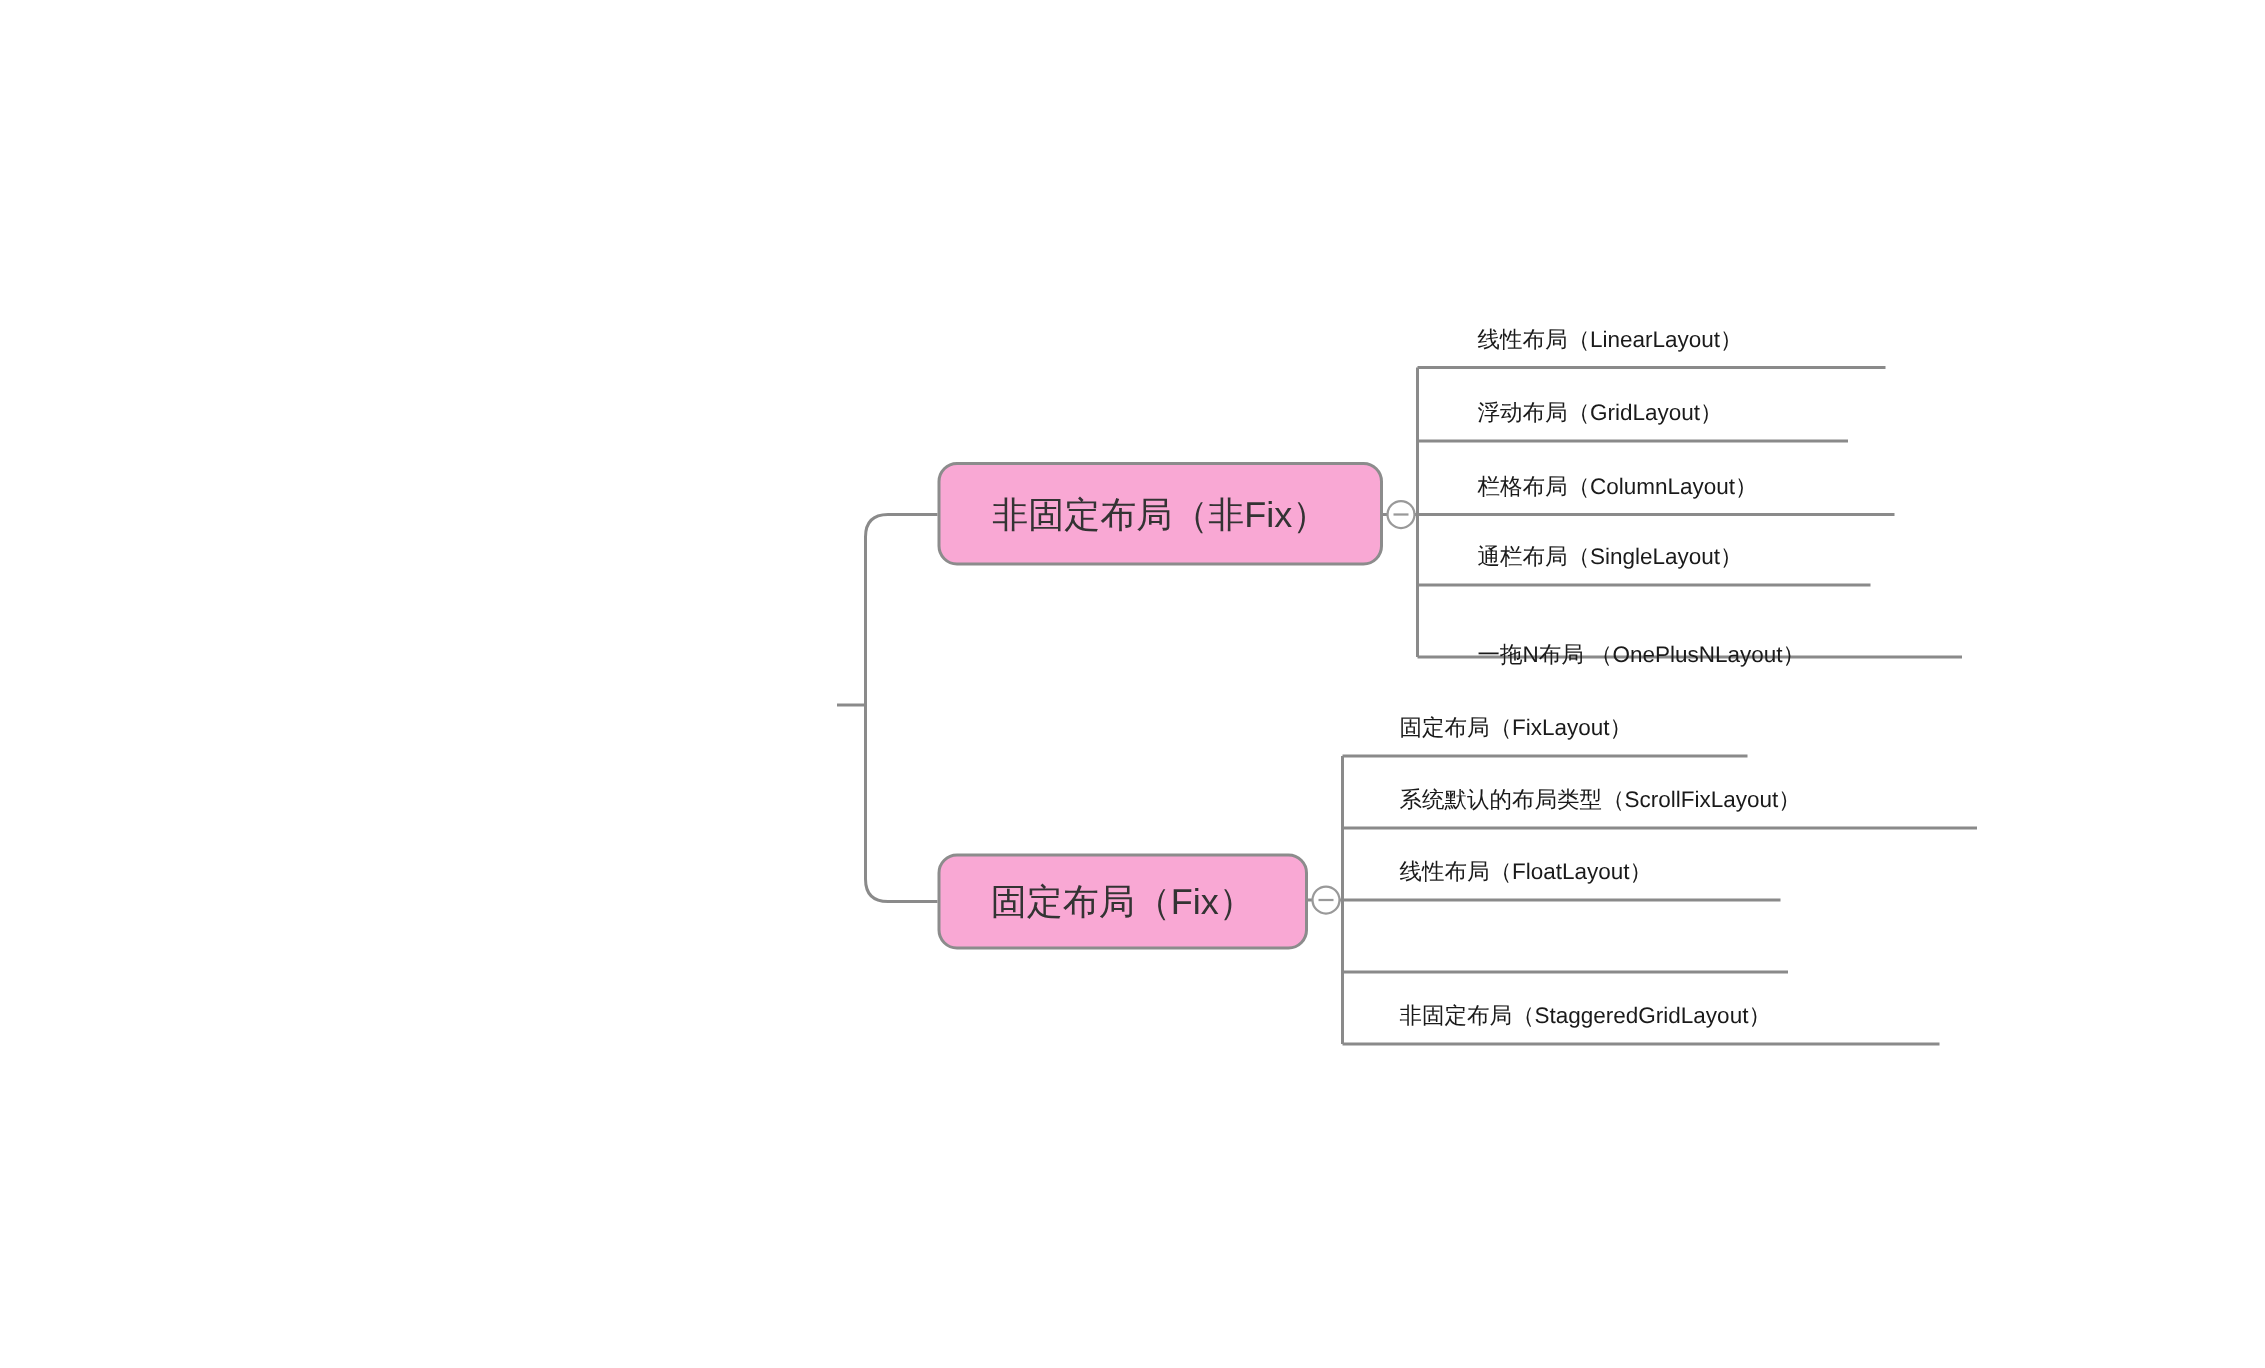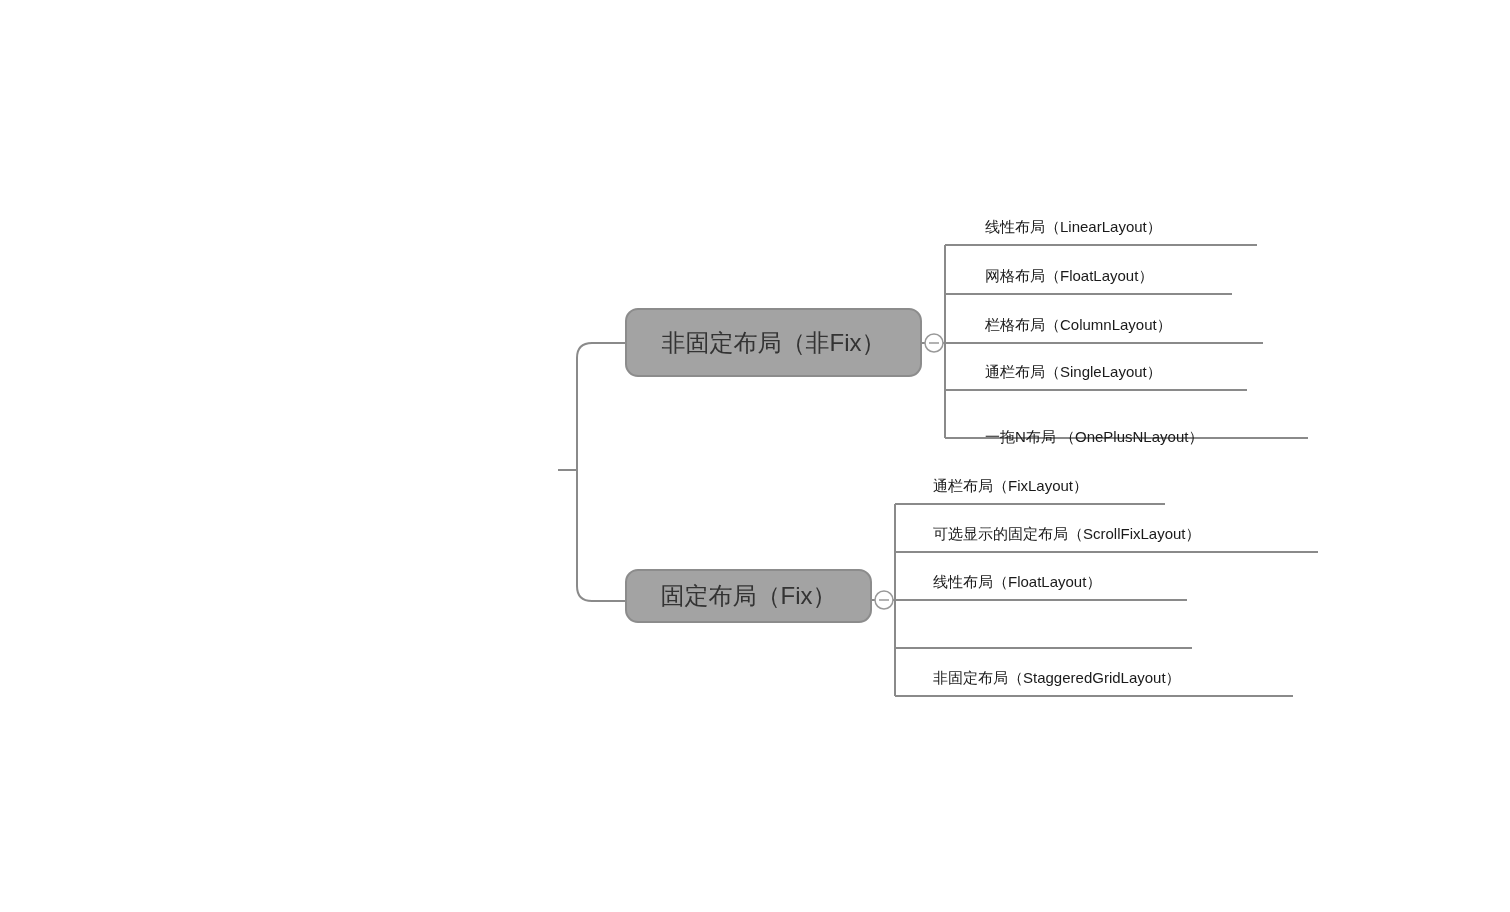--- a/index.html
+++ b/index.html
@@ -17,21 +17,21 @@
   }
   .connectors {
     position: absolute;
     left: 0; top: 0;
   }
   .node {
     position: absolute;
     display: flex;
     align-items: center;
     justify-content: center;
-    background: #a3a3a3;
+    background: #f9a8d4;
     box-sizing: border-box;
     white-space: nowrap;
     cursor: default;
   }
   .root-node {
     left: 103px; top: 413px;
     width: 455px; height: 110px;
     border: 3px solid #44546a;
     border-radius: 14px;
     font-size: 36px;
@@ -43,21 +43,21 @@
     border-radius: 13px;
     font-size: 24px;
     color: #333333;
   }
   .branch-node.branch-1 {
     left: 625px; top: 308px;
     width: 297px; height: 69px;
   }
   .branch-node.branch-2 {
     left: 625px; top: 569px;
-    width: 247px; height: 54px;
+    width: 247px; height: 64px;
   }
   .leaf {
     position: absolute;
     font-size: 15px;
     line-height: 28px;
     color: #1a1a1a;
     white-space: nowrap;
     cursor: default;
   }
   .leaf.top-group { left: 985px; }
@@ -107,23 +107,23 @@
 
 
   <div class="node branch-node branch-1">
     <span>非固定布局（非Fix）</span>
   </div>
   <div class="node branch-node branch-2">
     <span>固定布局（Fix）</span>
   </div>
 
   <div class="leaf top-group" style="top:213px">线性布局（LinearLayout）</div>
-  <div class="leaf top-group" style="top:262px">网格布局（FloatLayout）</div>
+  <div class="leaf top-group" style="top:262px">浮动布局（GridLayout）</div>
   <div class="leaf top-group" style="top:311px">栏格布局（ColumnLayout）</div>
   <div class="leaf top-group" style="top:358px">通栏布局（SingleLayout）</div>
   <div class="leaf top-group" style="top:423px">一拖N布局 （OnePlusNLayout）</div>
 
-  <div class="leaf bottom-group" style="top:472px">通栏布局（FixLayout）</div>
-  <div class="leaf bottom-group" style="top:520px">可选显示的固定布局（ScrollFixLayout）</div>
+  <div class="leaf bottom-group" style="top:472px">固定布局（FixLayout）</div>
+  <div class="leaf bottom-group" style="top:520px">系统默认的布局类型（ScrollFixLayout）</div>
   <div class="leaf bottom-group" style="top:568px">线性布局（FloatLayout）</div>
   <div class="leaf bottom-group" style="top:664px">非固定布局（StaggeredGridLayout）</div>
 
 </div>
 
 </body></html>

